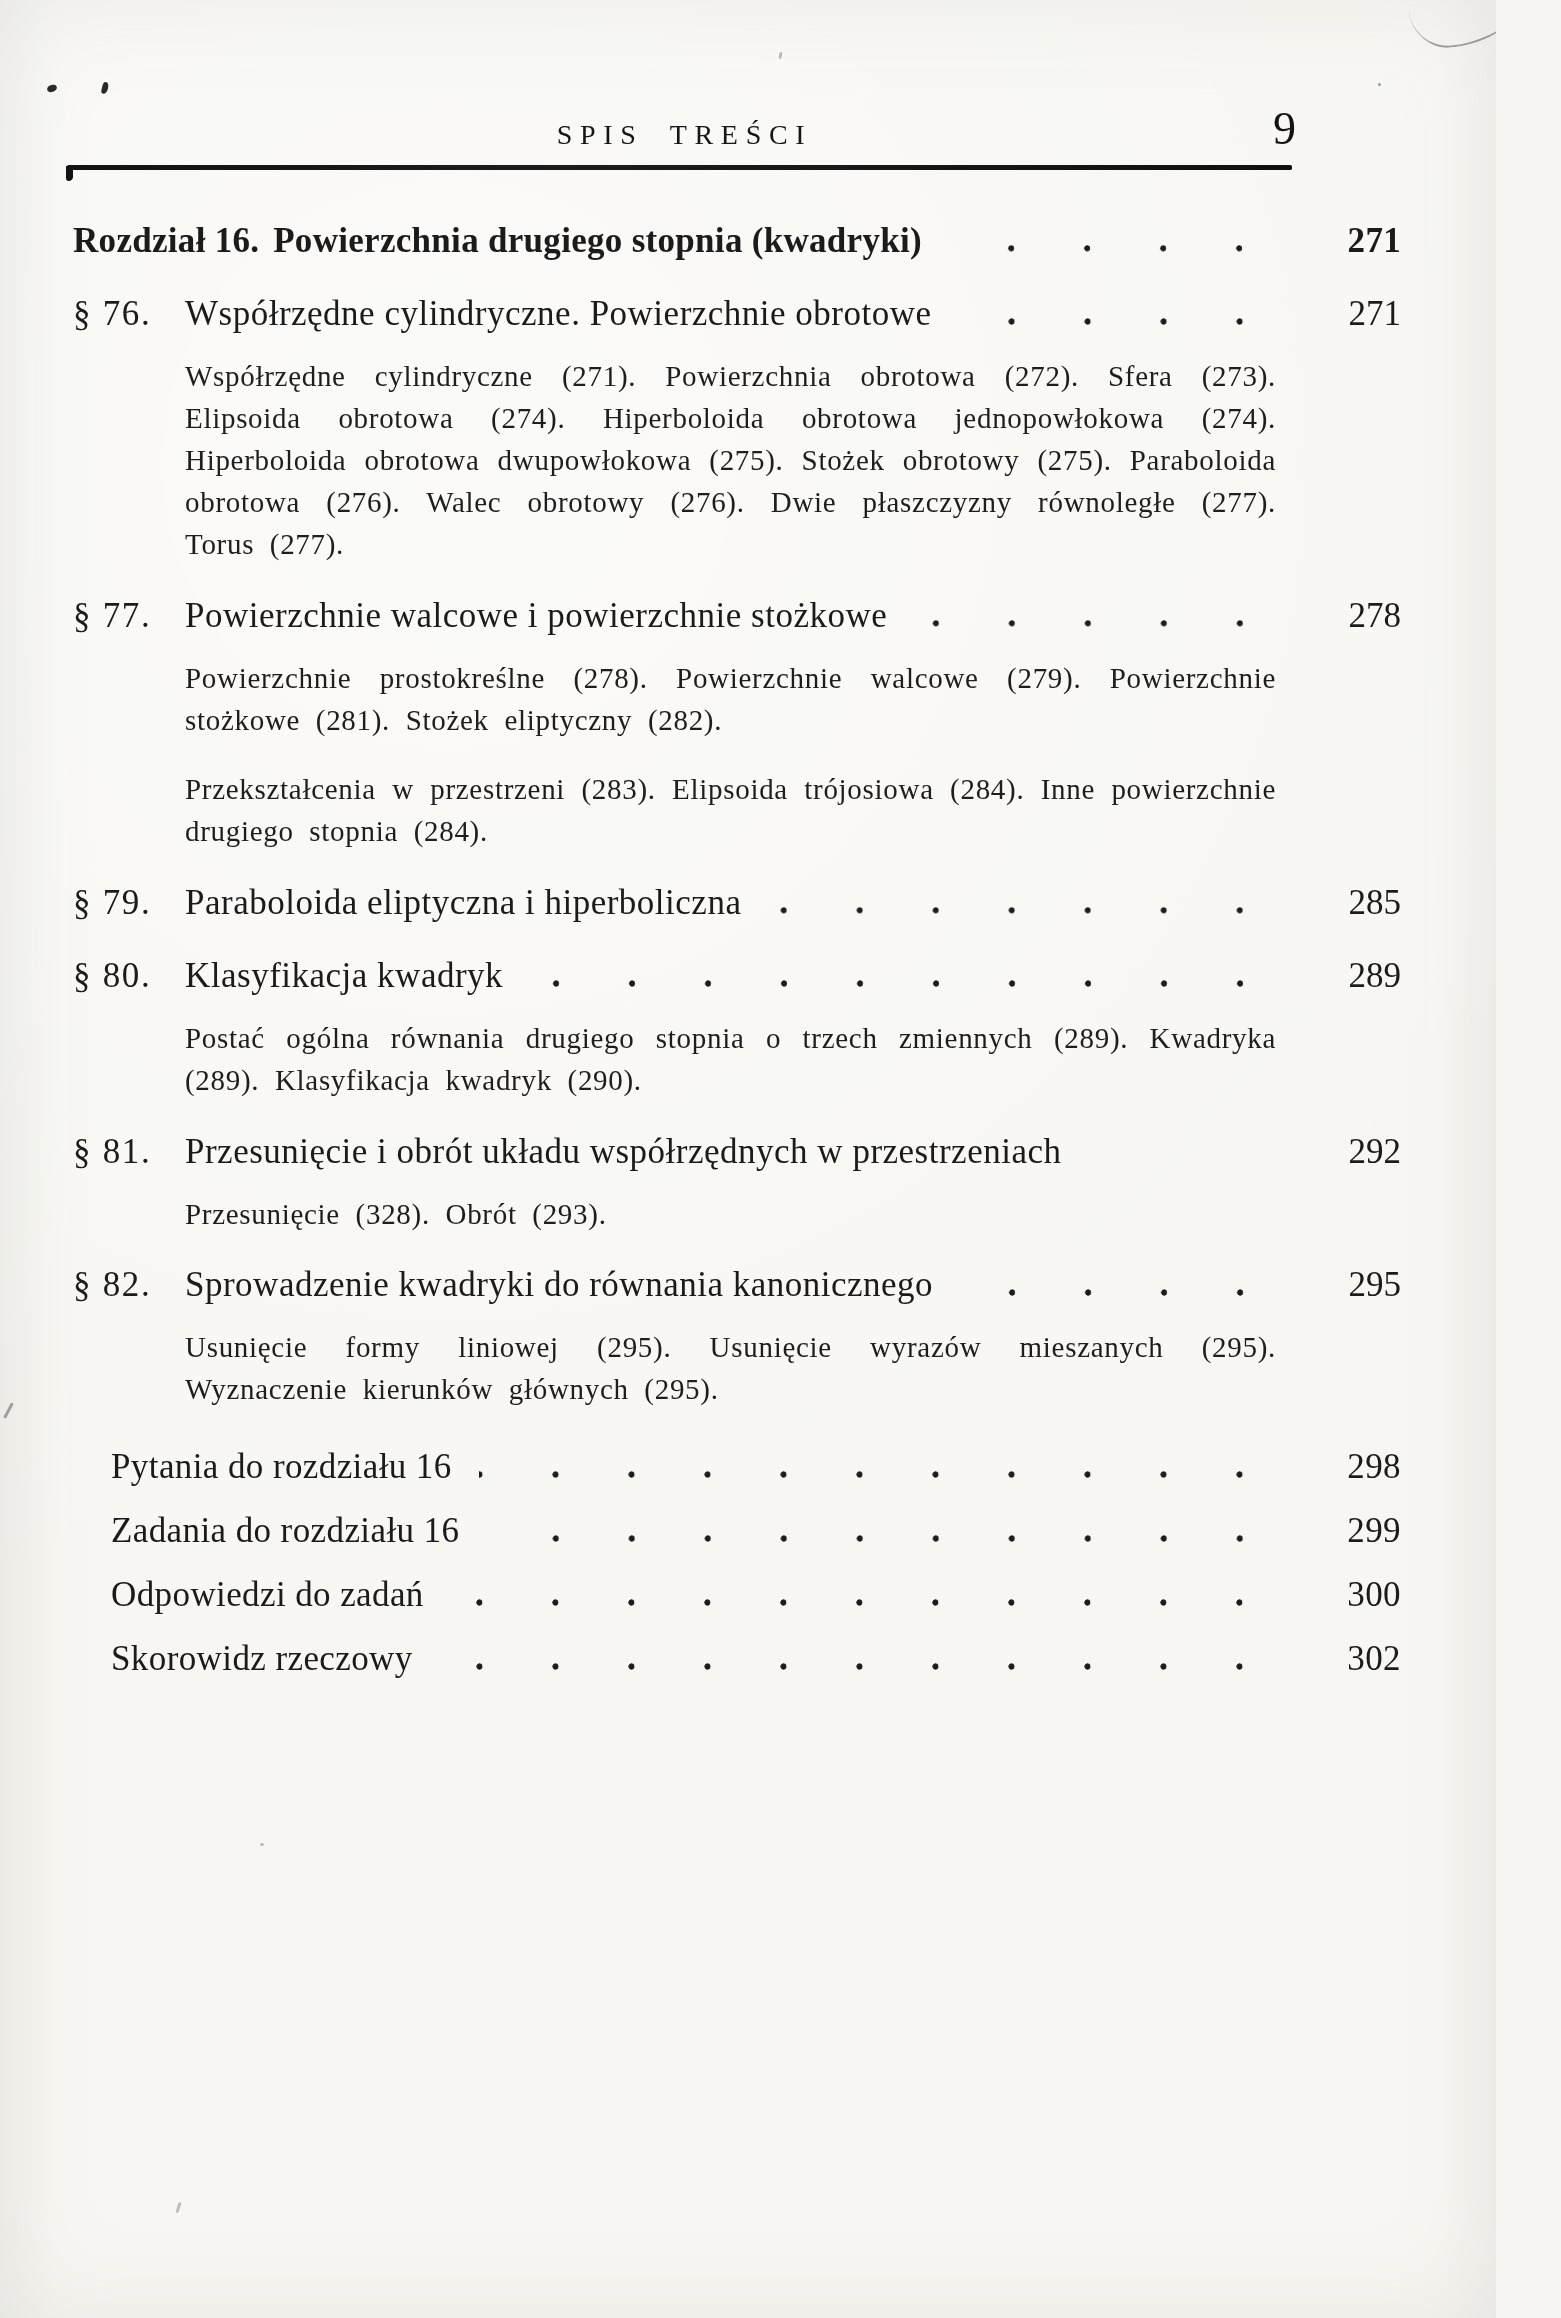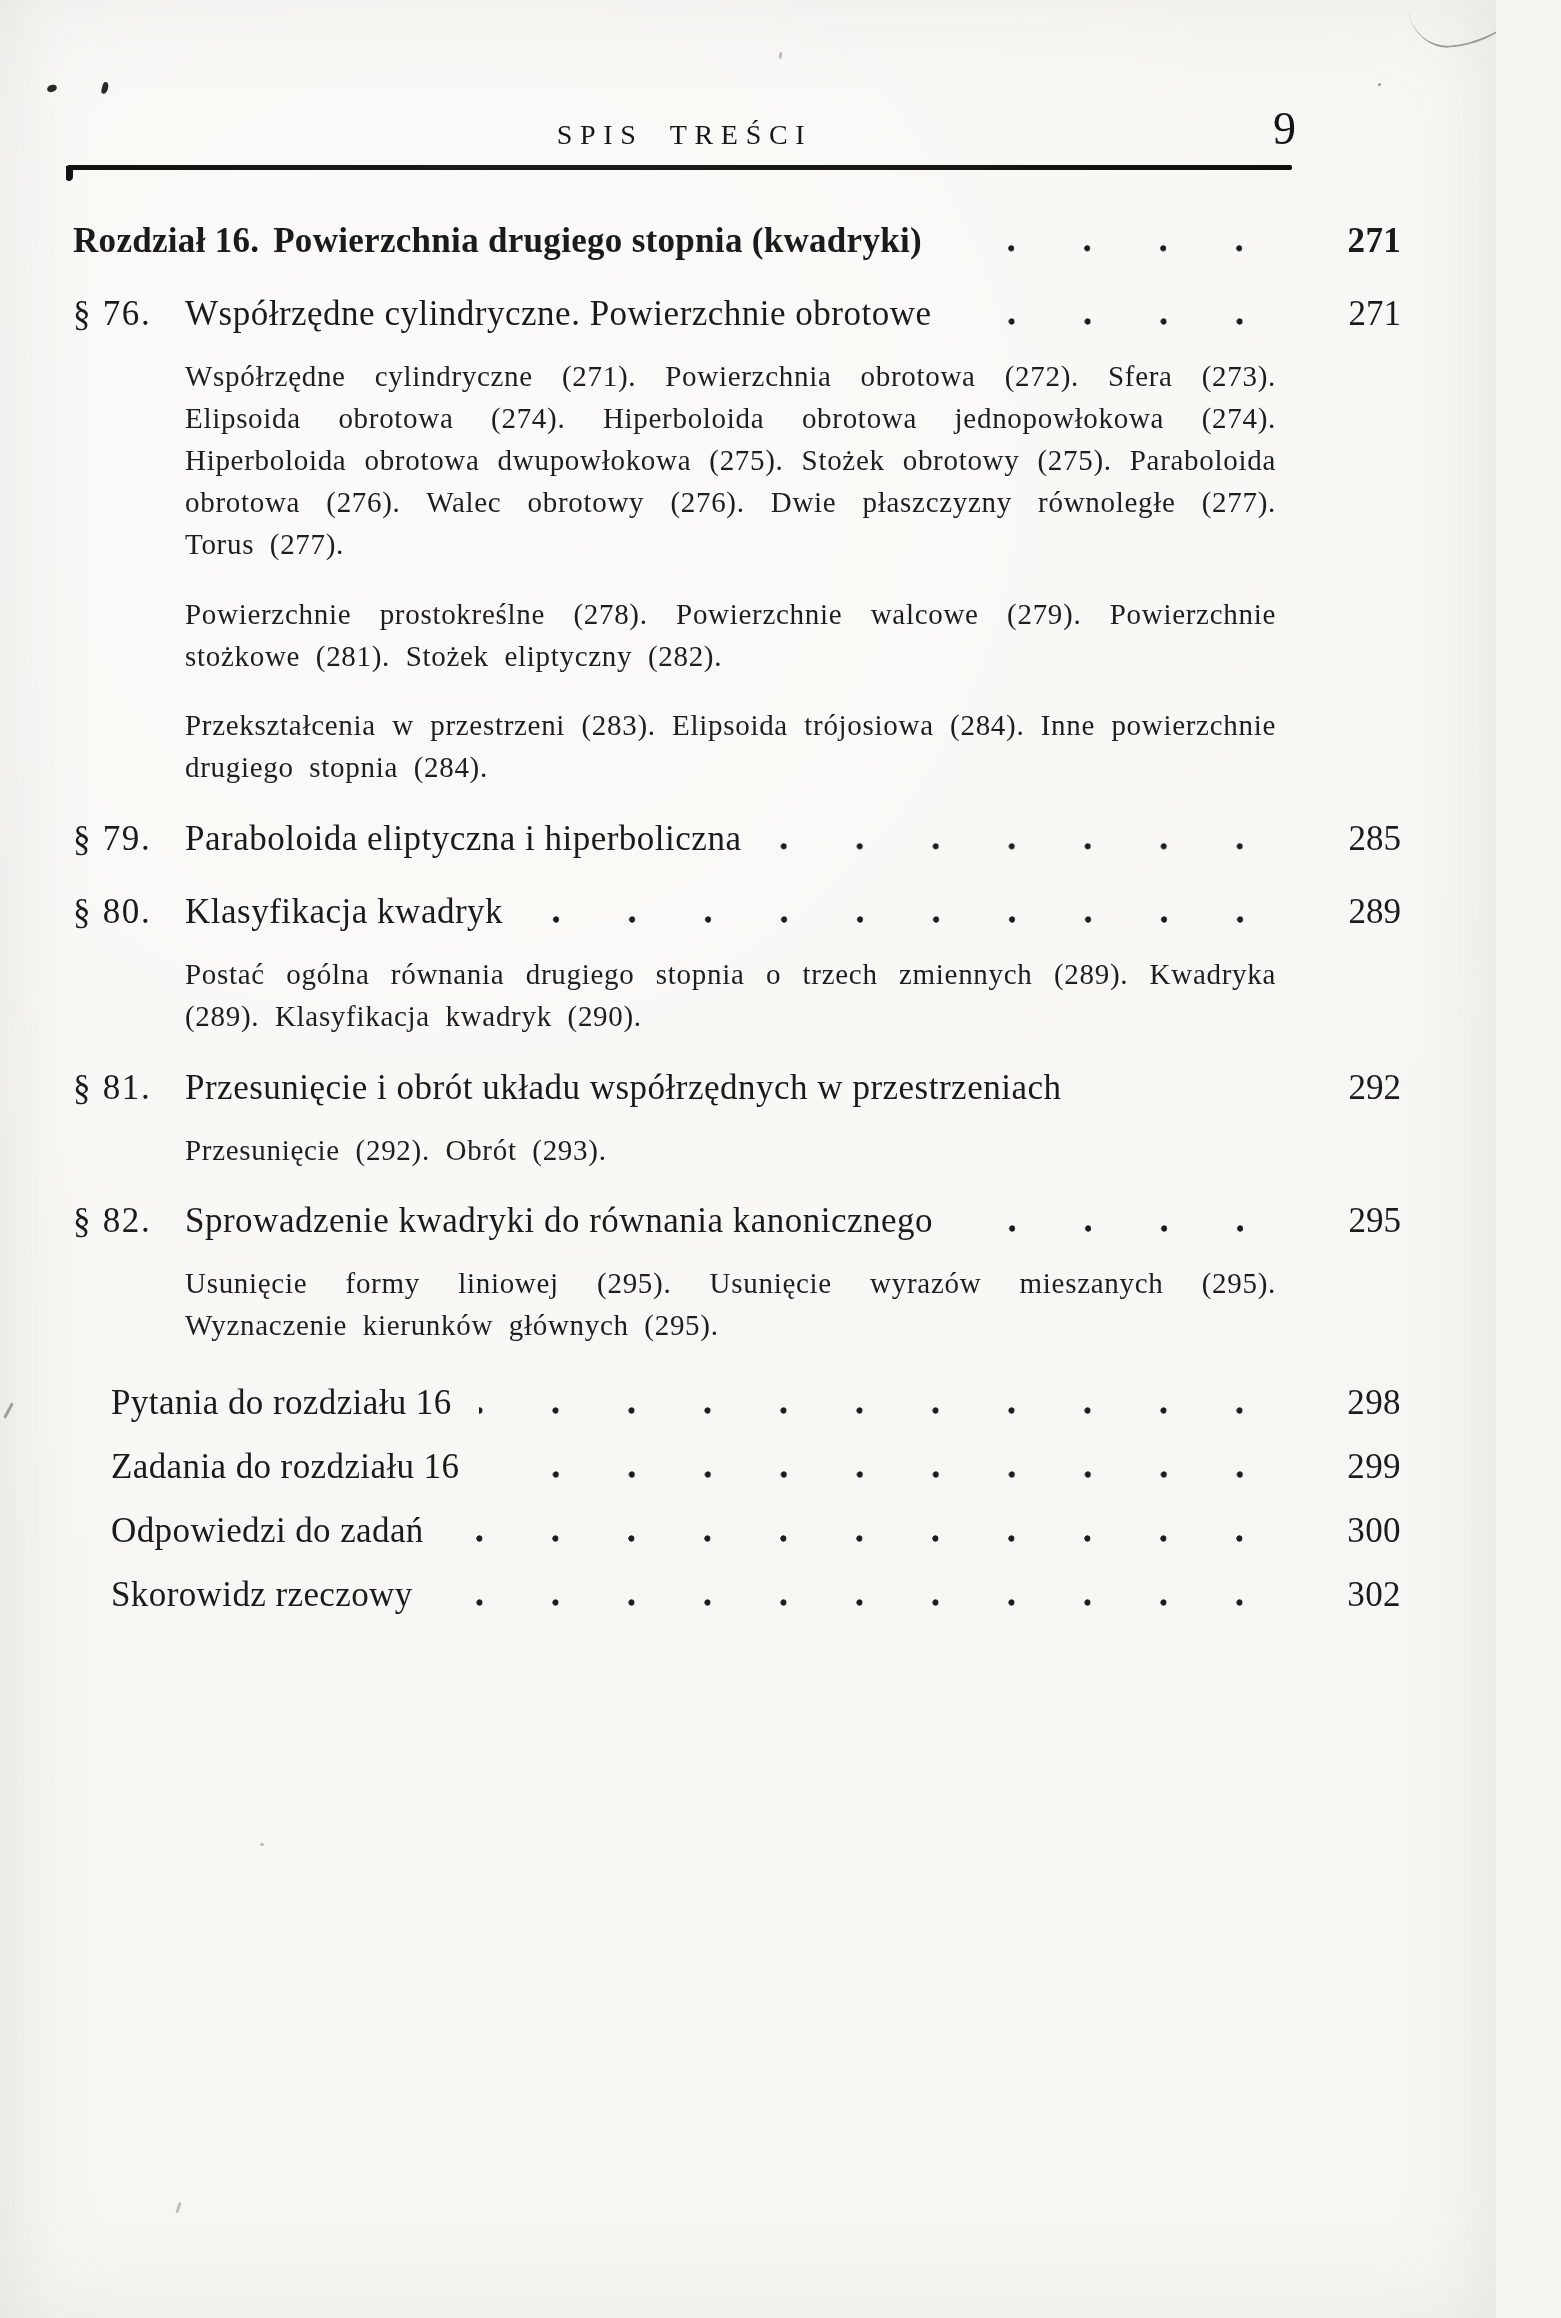--- a/index.html
+++ b/index.html
@@ -151,20 +151,26 @@
       <div class="row sec">
         <span class="sec-num">§ 76.</span>
         <span class="sec-title">Współrzędne cylindryczne. Powierzchnie obrotowe</span>
         <span class="leader"></span>
         <span class="pg">271</span>
       </div>
       <p class="desc">Współrzędne cylindryczne (271). Powierzchnia obrotowa (272). Sfera (273). Elipsoida obrotowa (274). Hiperboloida obrotowa jednopowłokowa (274). Hiperboloida obrotowa dwupowłokowa (275). Stożek obrotowy (275). Paraboloida obrotowa (276). Walec obrotowy (276). Dwie płaszczyzny równoległe (277). Torus (277).</p>
     </div>
 
     <div class="entry">
+      <div class="row sec">
+        <span class="sec-num">§ 77.</span>
+        <span class="sec-title">Powierzchnie walcowe i powierzchnie stożkowe</span>
+        <span class="leader"></span>
+        <span class="pg">278</span>
+      </div>
       <p class="desc">Powierzchnie prostokreślne (278). Powierzchnie walcowe (279). Powierzchnie stożkowe (281). Stożek eliptyczny (282).</p>
     </div>
 
     <div class="entry">
       <p class="desc">Przekształcenia w przestrzeni (283). Elipsoida trójosiowa (284). Inne powierzchnie drugiego stopnia (284).</p>
     </div>
 
     <div class="entry">
       <div class="row sec">
         <span class="sec-num">§ 79.</span>
@@ -184,21 +190,21 @@
       <p class="desc">Postać ogólna równania drugiego stopnia o trzech zmiennych (289). Kwadryka (289). Klasyfikacja kwadryk (290).</p>
     </div>
 
     <div class="entry">
       <div class="row sec">
         <span class="sec-num">§ 81.</span>
         <span class="sec-title">Przesunięcie i obrót układu współrzędnych w przestrzeniach</span>
         <span class="leader none"></span>
         <span class="pg">292</span>
       </div>
-      <p class="desc">Przesunięcie (292). Obrót (293).</p>
+      <p class="desc">Przesunięcie (328). Obrót (293).</p>
     </div>
 
     <div class="entry">
       <div class="row sec">
         <span class="sec-num">§ 82.</span>
         <span class="sec-title">Sprowadzenie kwadryki do równania kanonicznego</span>
         <span class="leader"></span>
         <span class="pg">295</span>
       </div>
       <p class="desc">Usunięcie formy liniowej (295). Usunięcie wyrazów mieszanych (295). Wyznaczenie kierunków głównych (295).</p>

